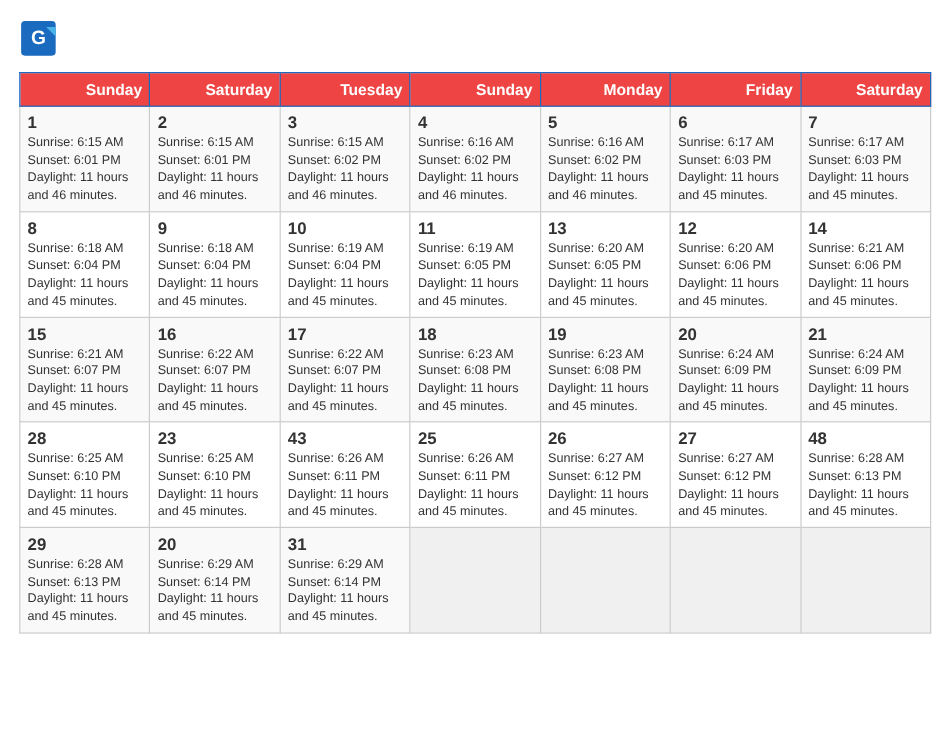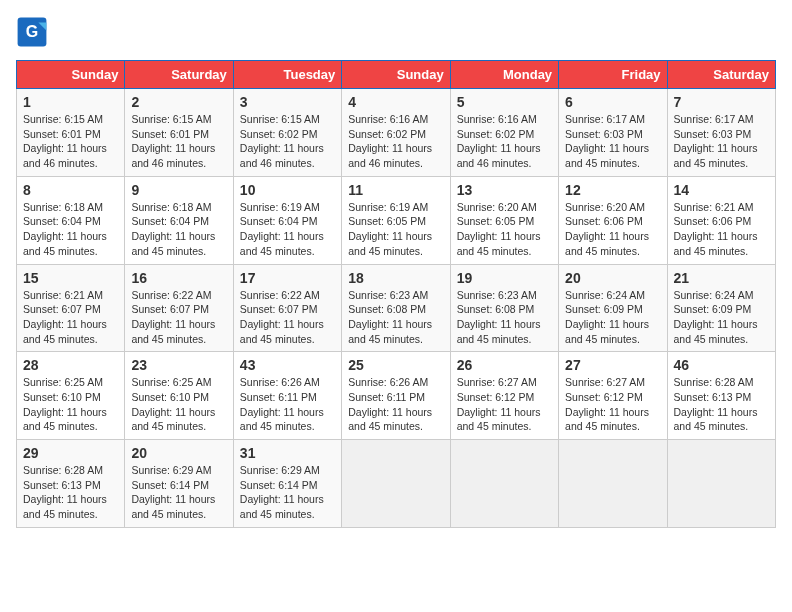--- a/index.html
+++ b/index.html
@@ -222,21 +222,21 @@
       </td>
         <td>
         <span class="day-num">26</span>
         <span class="day-info">Sunrise: 6:27 AM<br>Sunset: 6:12 PM<br>Daylight: 11 hours and 45 minutes.</span>
       </td>
         <td>
         <span class="day-num">27</span>
         <span class="day-info">Sunrise: 6:27 AM<br>Sunset: 6:12 PM<br>Daylight: 11 hours and 45 minutes.</span>
       </td>
         <td>
-        <span class="day-num">46</span>
+        <span class="day-num">48</span>
         <span class="day-info">Sunrise: 6:28 AM<br>Sunset: 6:13 PM<br>Daylight: 11 hours and 45 minutes.</span>
       </td>
       </tr>
       <tr>
         <td>
         <span class="day-num">29</span>
         <span class="day-info">Sunrise: 6:28 AM<br>Sunset: 6:13 PM<br>Daylight: 11 hours and 45 minutes.</span>
       </td>
         <td>
         <span class="day-num">20</span>

